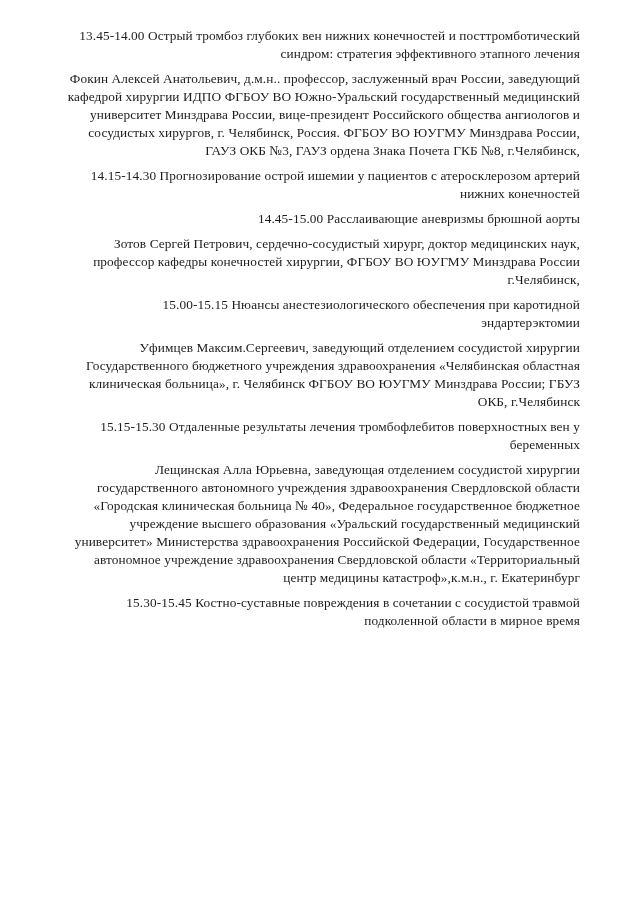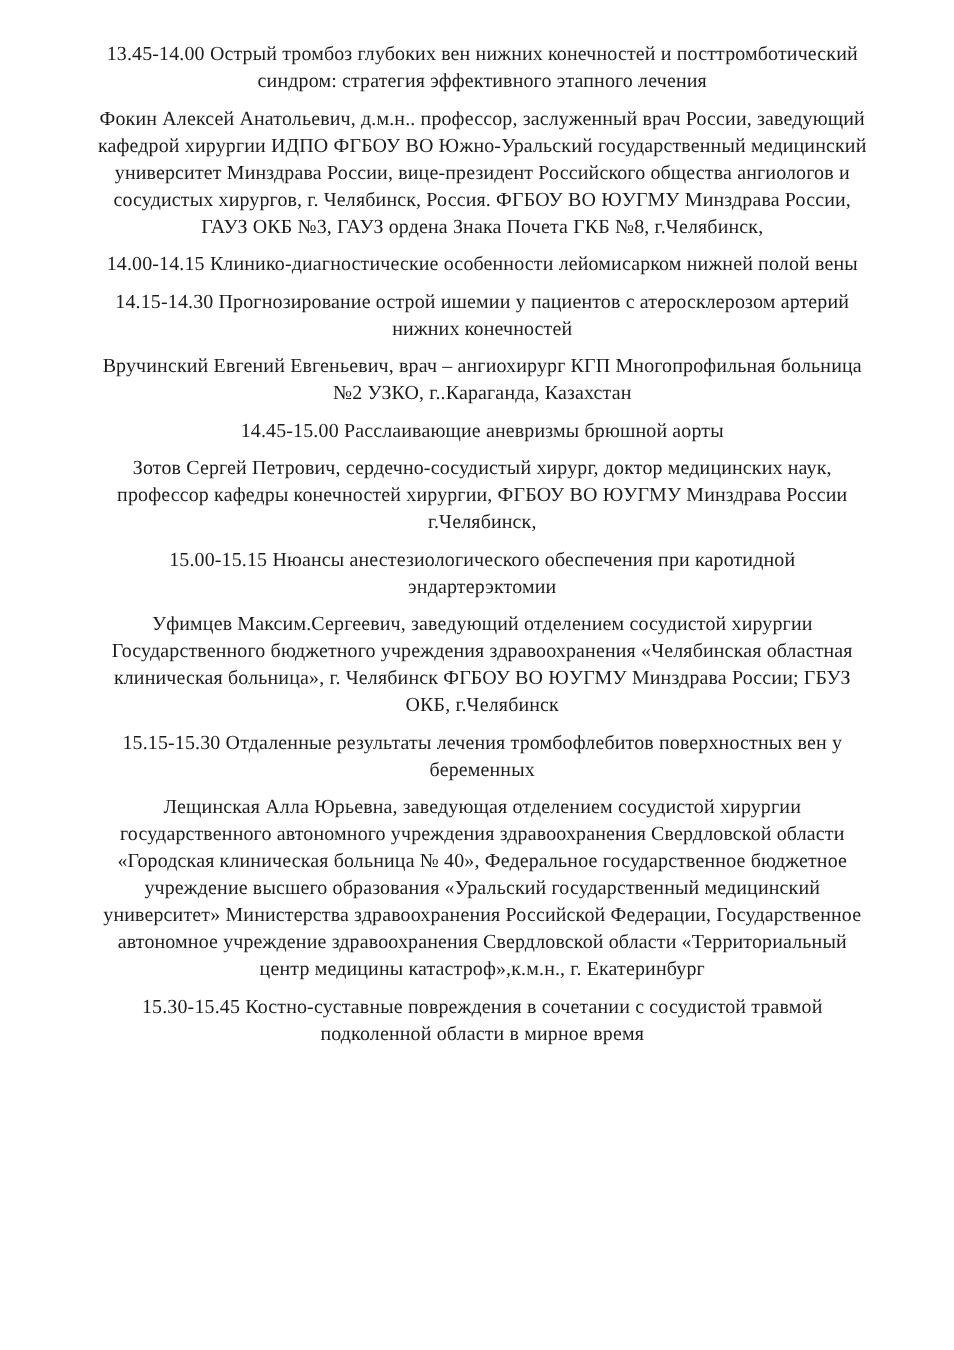--- a/index.html
+++ b/index.html
@@ -19,45 +19,43 @@
   .doc {
     position: absolute;
     top: 27px;
     left: 63px;
     width: 517px;
   }
   .para {
     margin: 0 0 7px 0;
     font-size: 13.3px;
     line-height: 18px;
-    text-align: center;
+    text-align: right;
     letter-spacing: 0.1px;
   }
   .session:last-child .para:last-child {
     margin-bottom: 14px;
   }
 </style>
 </head>
 <body>
 
 <div class="page">
   <div class="doc">
 
     <section class="session">
       <p class="para"><span>13.45-14.00</span> <span>Острый тромбоз глубоких вен нижних конечностей и посттромботический синдром: стратегия эффективного этапного лечения</span></p>
       <p class="para">Фокин Алексей Анатольевич, д.м.н.. профессор, заслуженный врач России, заведующий кафедрой хирургии ИДПО ФГБОУ ВО Южно-Уральский государственный медицинский университет Минздрава России, вице-президент Российского общества ангиологов и сосудистых хирургов, г. Челябинск,  Россия. ФГБОУ ВО ЮУГМУ Минздрава России, ГАУЗ ОКБ №3, ГАУЗ ордена Знака Почета ГКБ №8, г.Челябинск,</p>
     </section>
 
     <section class="session">
-      <p class="para"><span>14.00-14.15</span> <span>Клинико-диагностические особенности лейомисарком нижней полой вены</span></p>
     </section>
 
     <section class="session">
       <p class="para"><span>14.15-14.30</span> <span>Прогнозирование острой ишемии у пациентов с атеросклерозом артерий нижних конечностей</span></p>
-      <p class="para">Вручинский Евгений Евгеньевич, врач – ангиохирург КГП Многопрофильная больница №2 УЗКО, г..Караганда, Казахстан</p>
     </section>
 
     <section class="session">
     </section>
 
     <section class="session">
       <p class="para"><span>14.45-15.00</span> <span>Расслаивающие аневризмы брюшной аорты</span></p>
       <p class="para">Зотов Сергей Петрович, сердечно-сосудистый хирург, доктор медицинских наук, профессор кафедры конечностей хирургии, ФГБОУ ВО ЮУГМУ Минздрава России г.Челябинск,</p>
     </section>
 

